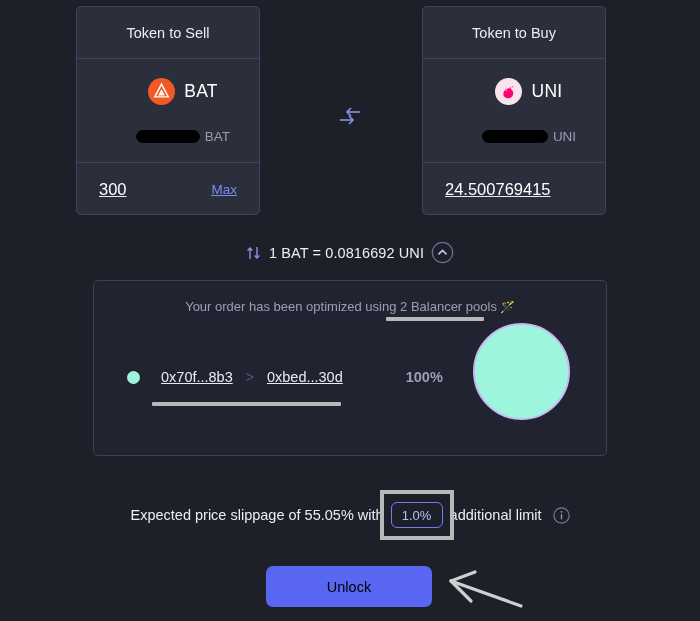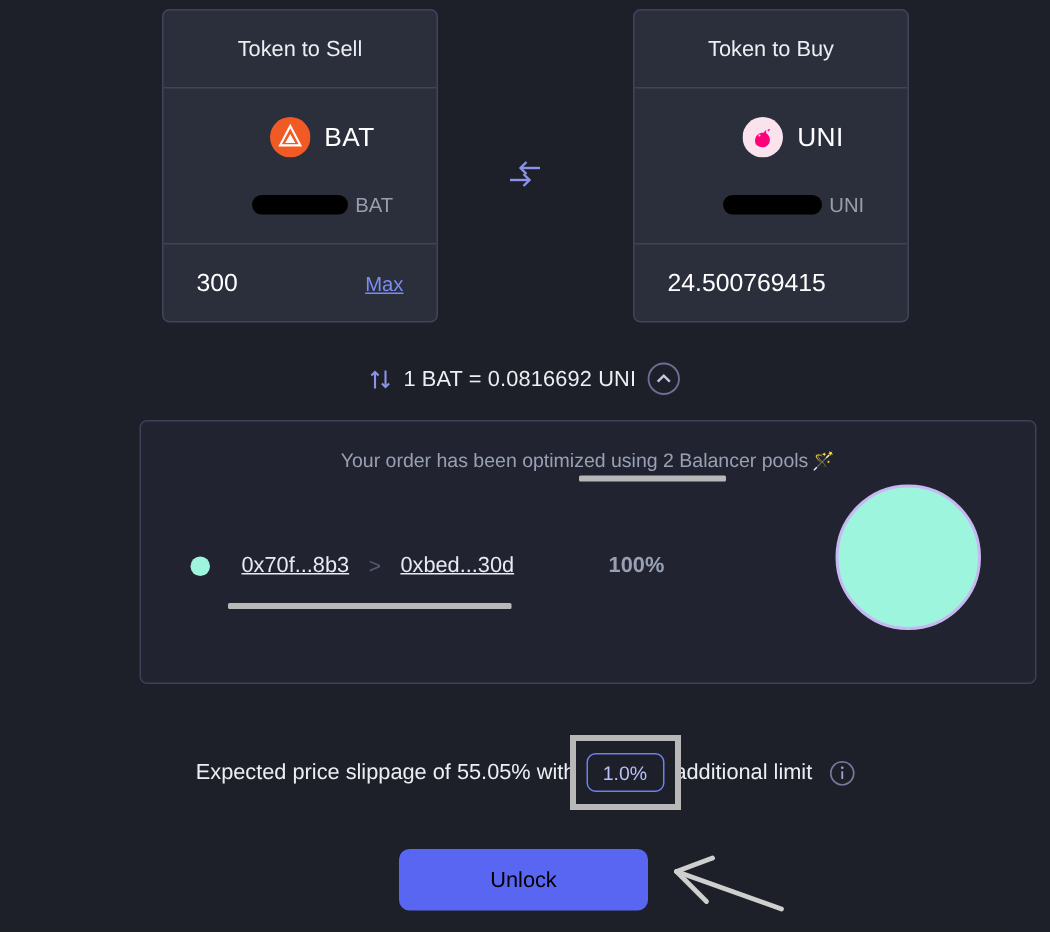--- a/index.html
+++ b/index.html
@@ -26,21 +26,21 @@
   .token-card {
     position: absolute;
     top: 0;
     width: 184px;
     height: 209px;
     background: #2b2e3b;
     border: 1px solid #41445c;
     border-radius: 5px;
     overflow: hidden;
   }
-  .token-card.sell { left: 108px; }
+  .token-card.sell { left: 76px; }
   .token-card.buy  { left: 422px; }
 
   .card-head {
     height: 52px;
     border-bottom: 1px solid #41445c;
     display: flex;
     align-items: center;
     justify-content: center;
     font-size: 14.5px;
     color: #eceef4;
@@ -85,20 +85,21 @@
     border-radius: 7px;
   }
   .redaction.wide { width: 66px; }
 
   .card-foot {
     height: 52px;
     display: flex;
     align-items: center;
     justify-content: space-between;
     padding: 0 22px;
+    text-decoration: underline;
   }
   .amount-input {
     background: transparent;
     border: none;
     outline: none;
     color: #ffffff;
     font-family: "Liberation Sans", sans-serif;
     font-size: 16.5px;
     width: 100%;
     padding: 0;
@@ -139,21 +140,21 @@
     letter-spacing: .1px;
   }
   .rate-swap-glyph { width: 16px; height: 18px; display: block; }
   .collapse-btn { width: 23px; height: 23px; display: block; cursor: pointer; }
 
   
   .route-panel {
     position: absolute;
     top: 280px;
     left: 93px;
-    width: 598px;
+    width: 514px;
     height: 176px;
     border: 1px solid #3d4057;
     border-radius: 5px;
     background: #212430;
   }
 
   .route-note {
     position: absolute;
     top: 18px;
     left: 0;

